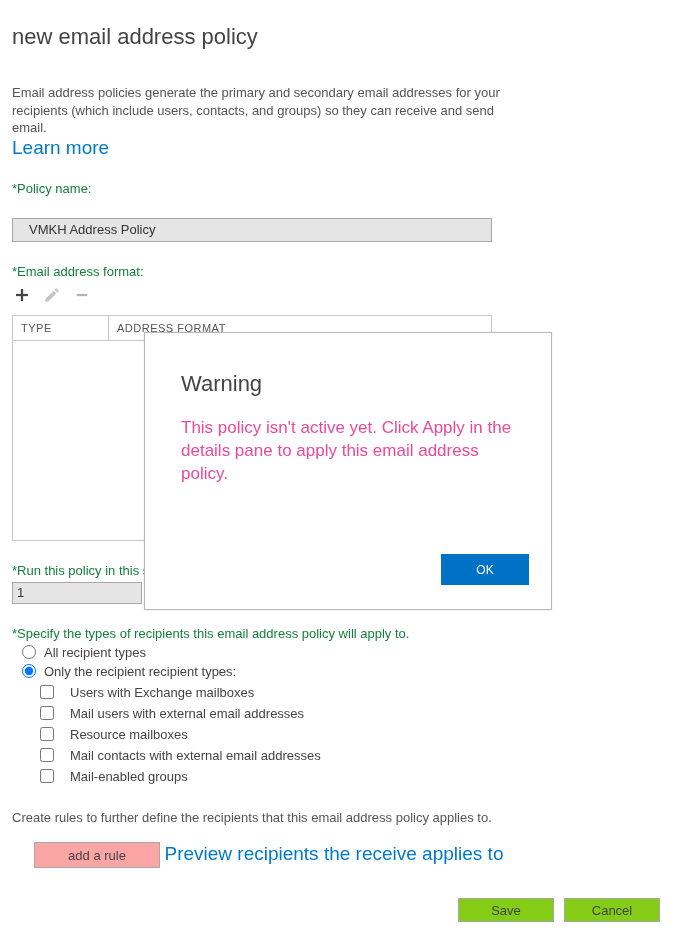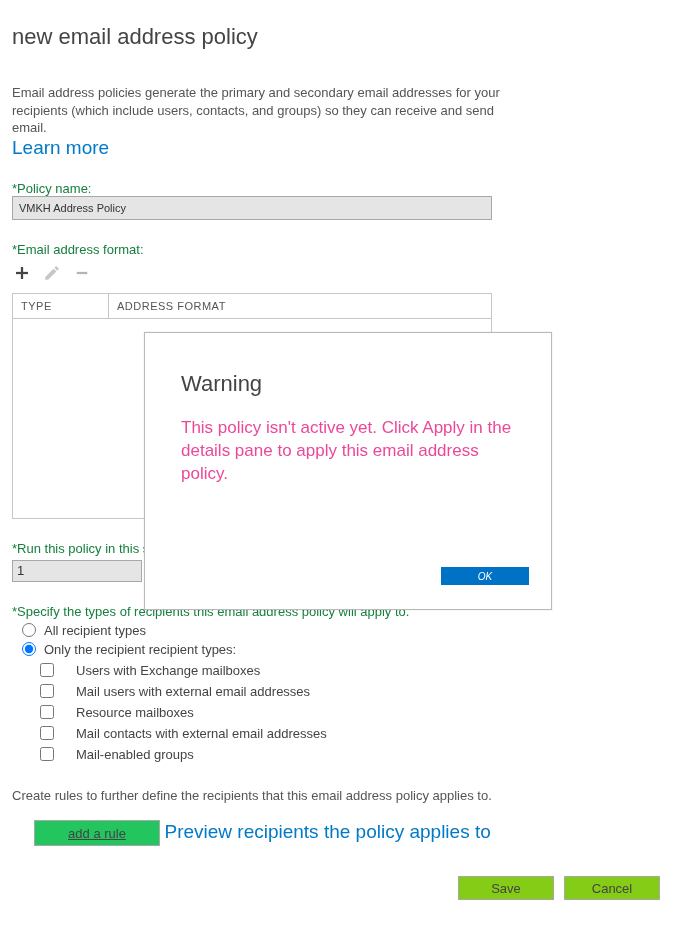--- a/index.html
+++ b/index.html
@@ -7,49 +7,49 @@
   .wrap { padding: 12px 12px 0 12px; position: relative; }
 
   h1.page-title { font-weight: 300; font-size: 22px; color: #444; margin: 12px 0 34px 0; }
 
   p.intro { font-size: 13px; color: #555; line-height: 1.35; max-width: 520px; }
   a.link { color: #0079c8; text-decoration: none; font-size: 19px; }
 
   .field-label { font-size: 13px; color: #15803d; margin-top: 22px; display: block; }
 
   input.textfield {
-    width: 480px; height: 24px; font-size: 11px; padding: 2px 6px;
+    width: 480px; height: 24px; font-size: 13px; padding: 2px 16px;
     background: #e5e5e5; border: 1px solid #a8a8a8; color: #333;
-    margin-top: 0;
+    margin-top: 22px;
   }
 
   .toolbar { margin-top: 6px; display: flex; gap: 10px; align-items: center; }
   .tbtn { width: 20px; height: 20px; display: inline-flex; align-items: center; justify-content: center; cursor: pointer; color: #555; }
   .tbtn svg { width: 18px; height: 18px; }
   .tbtn.disabled { opacity: .55; cursor: default; }
 
   table.grid { border-collapse: collapse; width: 480px; margin-top: 10px; }
   table.grid th { text-align: left; font-size: 11px; color: #555; font-weight: 400;
     border: 1px solid #c7c7c7; padding: 6px 8px; letter-spacing: .5px; }
   .grid-body { width: 480px; height: 200px; border: 1px solid #c7c7c7; border-top: none; }
 
   input.seq { width: 130px; height: 22px; background: #e5e5e5; border: 1px solid #a8a8a8;
     font-size: 13px; padding: 1px 4px; margin-top: 4px; color:#333; }
 
   .radio-row { display: flex; align-items: flex-start; gap: 8px; margin: 4px 0 0 10px; font-size: 13px; color: #444; }
   .radio-row input { width: 14px; height: 14px; }
 
-  .check-row { display: flex; align-items: center; gap: 22px; margin: 6px 0 0 28px; font-size: 13px; color: #444; }
+  .check-row { display: flex; align-items: center; gap: 16px; margin: 6px 0 0 28px; font-size: 13px; color: #444; }
   .check-row input { width: 14px; height: 14px; accent-color: #8a8a8a; }
 
   .rule-text { font-size: 13px; color: #555; margin-top: 26px; }
 
   button.addrule {
     margin: 8px 0 0 22px; width: 126px; height: 26px; font-size: 13px;
-    background: #22c55e; border: 1px solid #a8a8a8; color: #444; cursor: pointer; text-decoration: underline;
+    background: #fca5a5; border: 1px solid #a8a8a8; color: #444; cursor: pointer;
   }
 
   .preview { display: inline-block; margin-top: 18px; }
 
   .footer { display: flex; justify-content: flex-end; gap: 10px; margin-top: 30px; padding-right: 22px;}
   .footer button {
     width: 96px; height: 24px; font-size: 13px; background: #84cc16;
     border: 1px solid #a8a8a8; color: #444; cursor: pointer;
   }
 
@@ -58,22 +58,22 @@
     position: absolute; left: 144px; top: 332px; width: 408px; height: 278px;
     background: #fff; border: 1px solid #b9b9b9;
     box-shadow: 0 0 0 1px rgba(0,0,0,.03);
     display: flex; flex-direction: column;
   }
   .modal-inner { padding: 38px 36px 0 36px; }
   .modal h2 { font-weight: 300; font-size: 22px; color: #444; margin-bottom: 20px; }
   .modal p { font-size: 17px; color: #ec4899; line-height: 1.35; margin-top: 9px; }
   .modal-footer { margin-top: auto; padding: 0 22px 24px 0; display: flex; justify-content: flex-end; }
   .modal-footer button {
-    width: 88px; height: 18px; background: #0072c6; color: #fff;
-    border: none; font-size: 10px; cursor: pointer; font-style: italic;
+    width: 88px; height: 31px; background: #0072c6; color: #fff;
+    border: none; font-size: 12px; cursor: pointer;
   }
 </style>
 </head>
 <body>
 
 <div class="wrap">
 
   <h1 class="page-title">new email address policy</h1>
 
   <p class="intro">Email address policies generate the primary and secondary email addresses for your recipients (which include users, contacts, and groups) so they can receive and send email.</p>
@@ -143,21 +143,21 @@
     <span>Mail contacts with external email addresses</span>
   </label>
   <label class="check-row">
     <input type="checkbox" style="">
     <span>Mail-enabled groups</span>
   </label>
 
   <p class="rule-text">Create rules to further define the recipients that this email address policy applies to.</p>
   <button class="addrule">add a rule</button>
 
-  <a href="#" class="link preview">Preview recipients the policy applies to</a>
+  <a href="#" class="link preview">Preview recipients the receive applies to</a>
 
   <div class="footer">
     <button>Save</button>
     <button>Cancel</button>
   </div>
 
   
   <div class="modal">
     <div class="modal-inner">
       <h2>Warning</h2>

